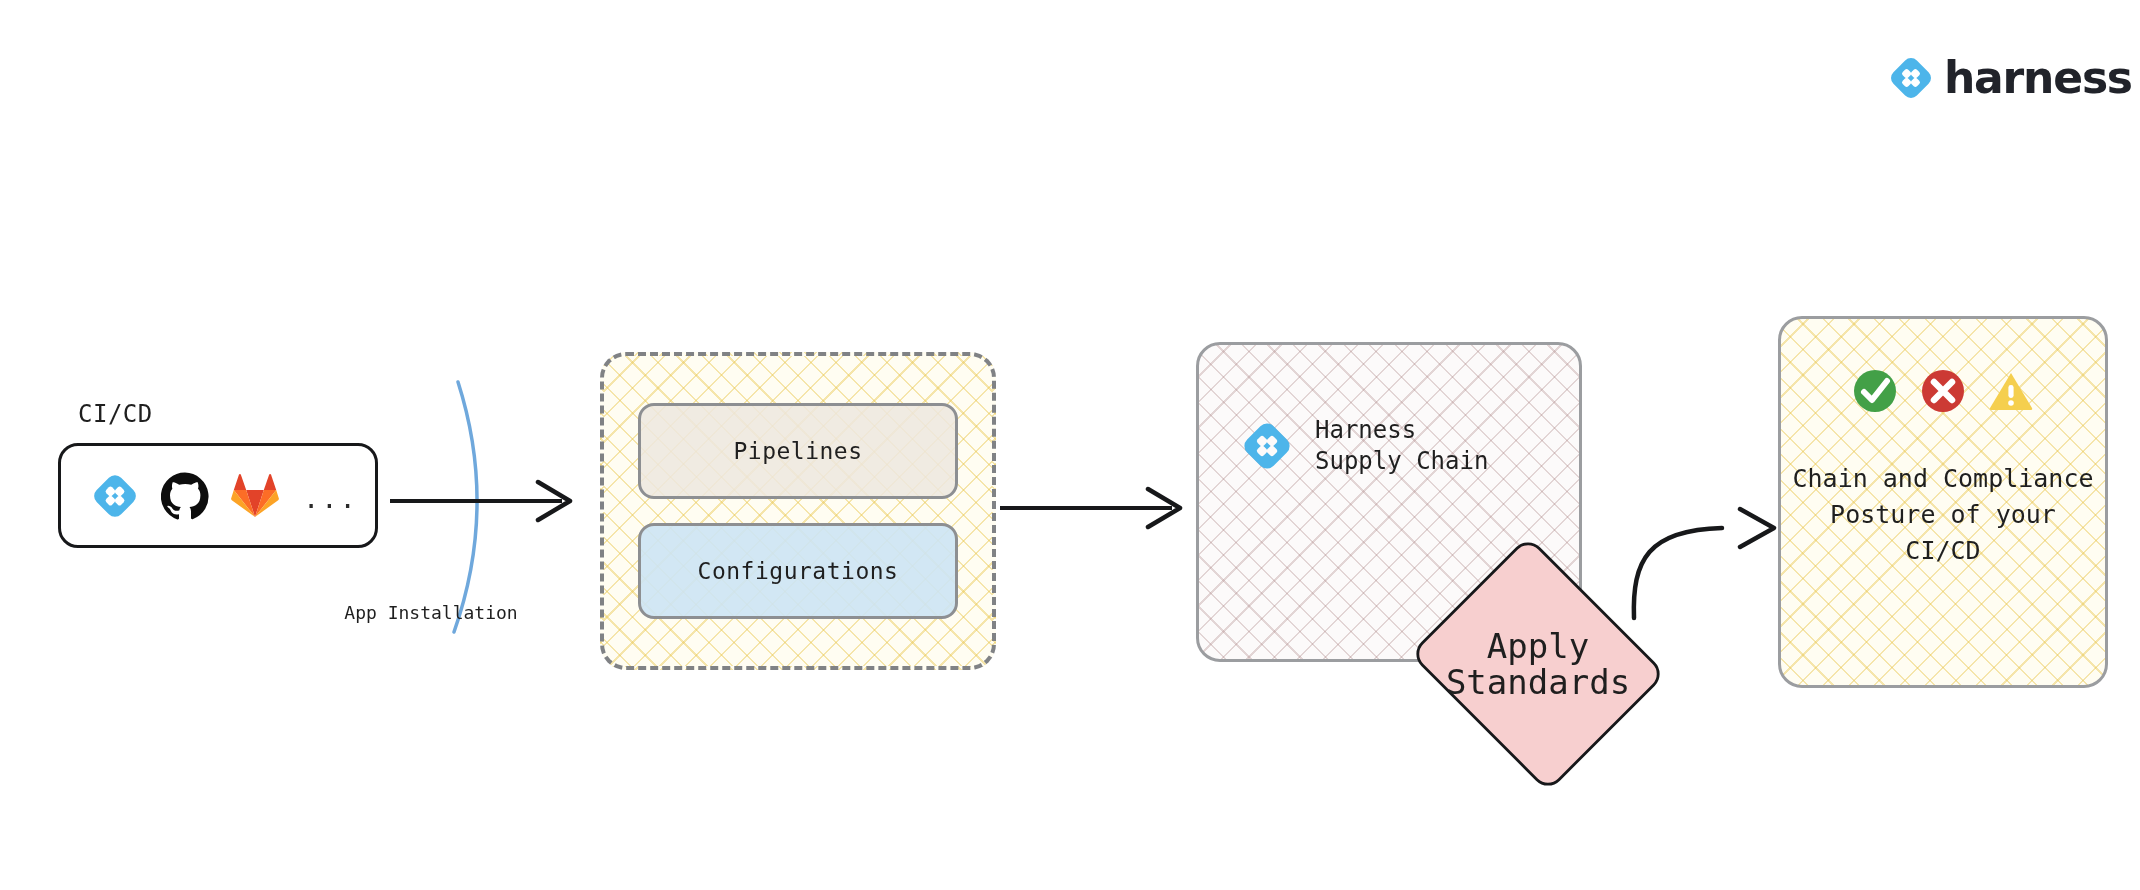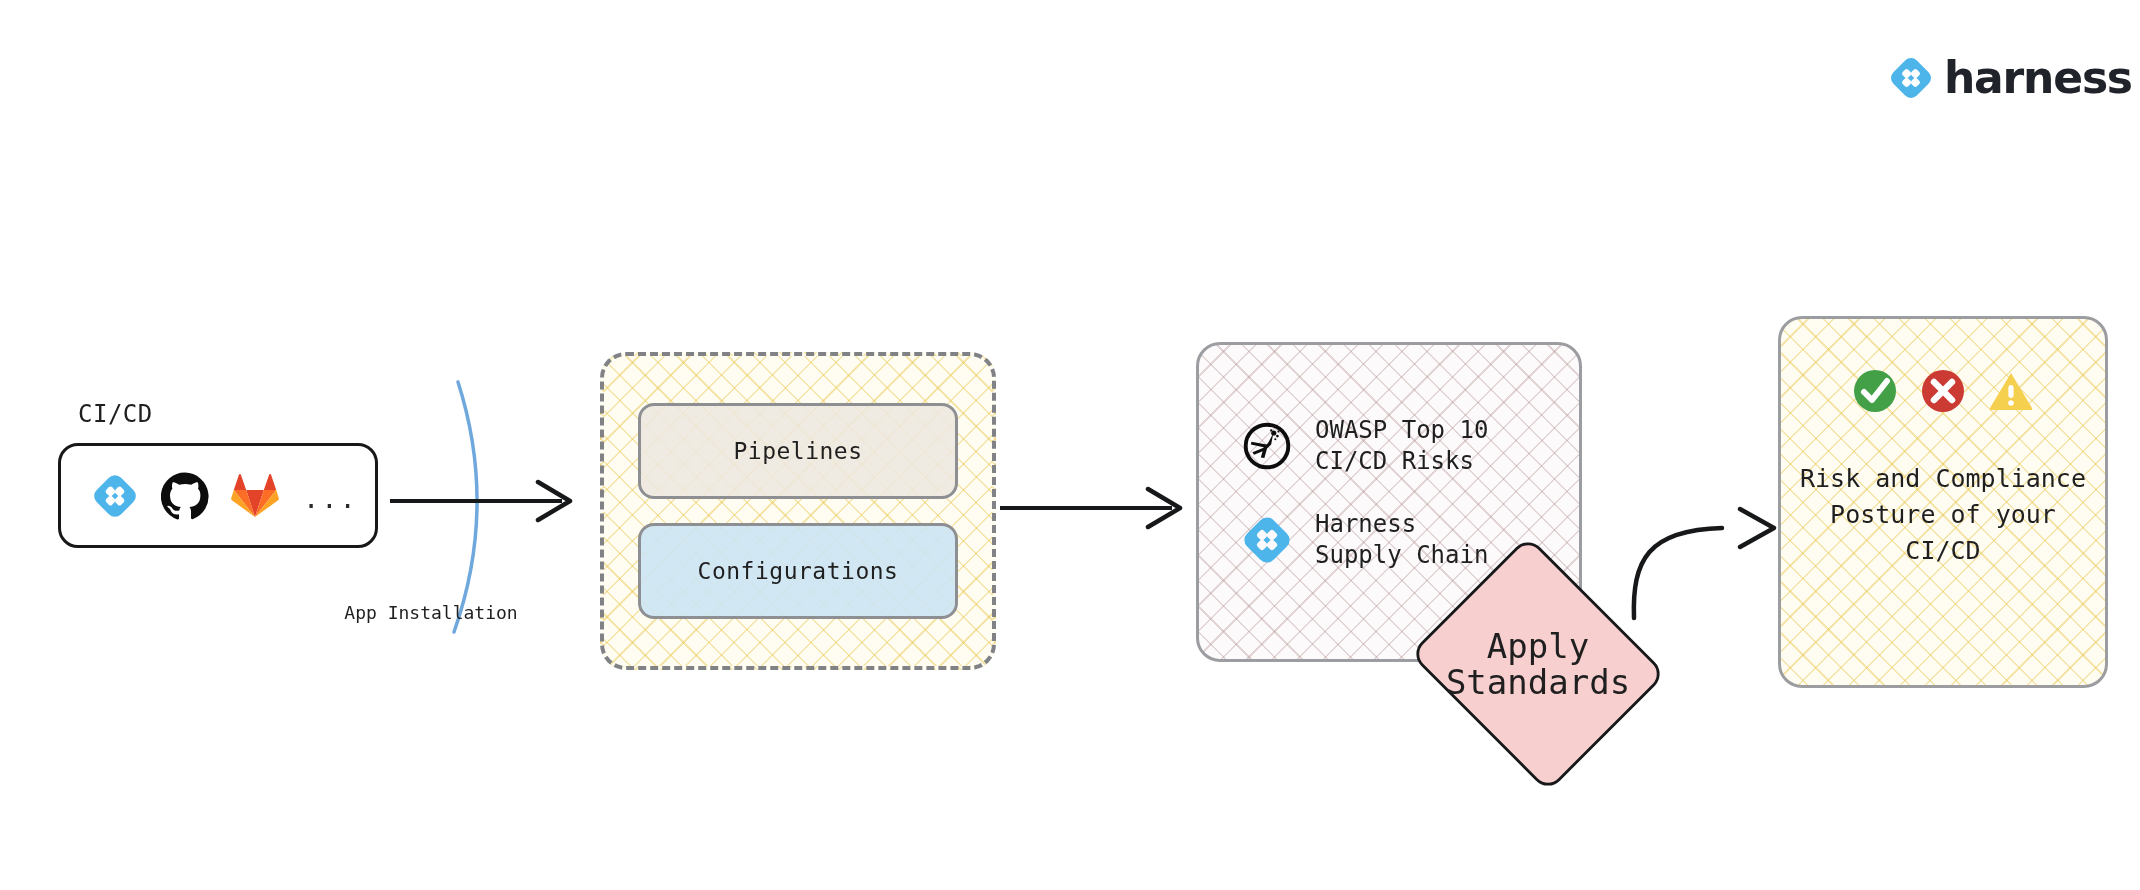--- a/index.html
+++ b/index.html
@@ -281,37 +281,20 @@
   </div>
 </div>
 
 <svg class="arrow-svg" style="left:1000px; top:485px; width:200px; height:46px;">
   <line x1="0" y1="23" x2="172" y2="23" stroke="#17181a" stroke-width="4"></line>
   <polyline points="148,4 180,23 148,42" stroke="#17181a" stroke-width="4.5" fill="none" stroke-linecap="round" stroke-linejoin="round"></polyline>
 </svg>
 
 <div id="standards-panel" class="hatch-rose">
 
-  <div class="std-row">
-    <svg width="52" height="52" viewBox="0 0 100 100">
-      <circle cx="50" cy="50" r="41" fill="none" stroke="#0d0d0d" stroke-width="7.5"></circle>
-      <g fill="#0d0d0d">
-        <path d="M62 26 L52 44 L44 52 L38 72 L45 73 L50 55 L58 47 Z"></path>
-        <path d="M49 47 L20 42 L19 47 L46 53 Z"></path>
-        <path d="M47 52 L22 62 L25 67 L49 57 Z"></path>
-        <circle cx="63" cy="25" r="5"></circle>
-        <circle cx="70" cy="31" r="2.6"></circle>
-        <circle cx="58" cy="20" r="2.2"></circle>
-        <circle cx="72" cy="22" r="2"></circle>
-        <circle cx="66" cy="37" r="2"></circle>
-      </g>
-    </svg>
-    <div class="std-row-text">OWASP Top 10
-CI/CD Risks</div>
-  </div>
 
   <div class="std-row">
     <svg width="52" height="52" viewBox="0 0 100 100">
       <rect x="14" y="14" width="72" height="72" rx="18" ry="18" transform="rotate(45 50 50)" fill="#4db5ea"></rect>
       <g fill="#fcfafa">
         <rect x="32" y="32" width="17" height="17" rx="5" transform="rotate(45 40.5 40.5)"></rect>
         <rect x="51" y="32" width="17" height="17" rx="5" transform="rotate(45 59.5 40.5)"></rect>
         <rect x="32" y="51" width="17" height="17" rx="5" transform="rotate(45 40.5 59.5)"></rect>
         <rect x="51" y="51" width="17" height="17" rx="5" transform="rotate(45 59.5 59.5)"></rect>
       </g>
@@ -342,16 +325,16 @@
     <svg width="48" height="48" viewBox="0 0 48 48">
       <circle cx="24" cy="24" r="21" fill="#cc3a34"></circle>
       <path d="M15 15 L33 33 M33 15 L15 33" stroke="#ffffff" stroke-width="6.5" stroke-linecap="round"></path>
     </svg>
     <svg width="48" height="48" viewBox="0 0 48 48">
       <path d="M24 6 L45 41 Q46 43 43 43 L5 43 Q2 43 3 41 Z" fill="#f5cf4e"></path>
       <rect x="21.4" y="18" width="5.2" height="13" rx="2.4" fill="#ffffff"></rect>
       <circle cx="24" cy="36" r="2.8" fill="#ffffff"></circle>
     </svg>
   </div>
-  <div id="outcome-text">Risk and Compliance
+  <div id="outcome-text">Chain and Compliance
 Posture of your
 CI/CD</div>
 </div>
 
 </body></html>

